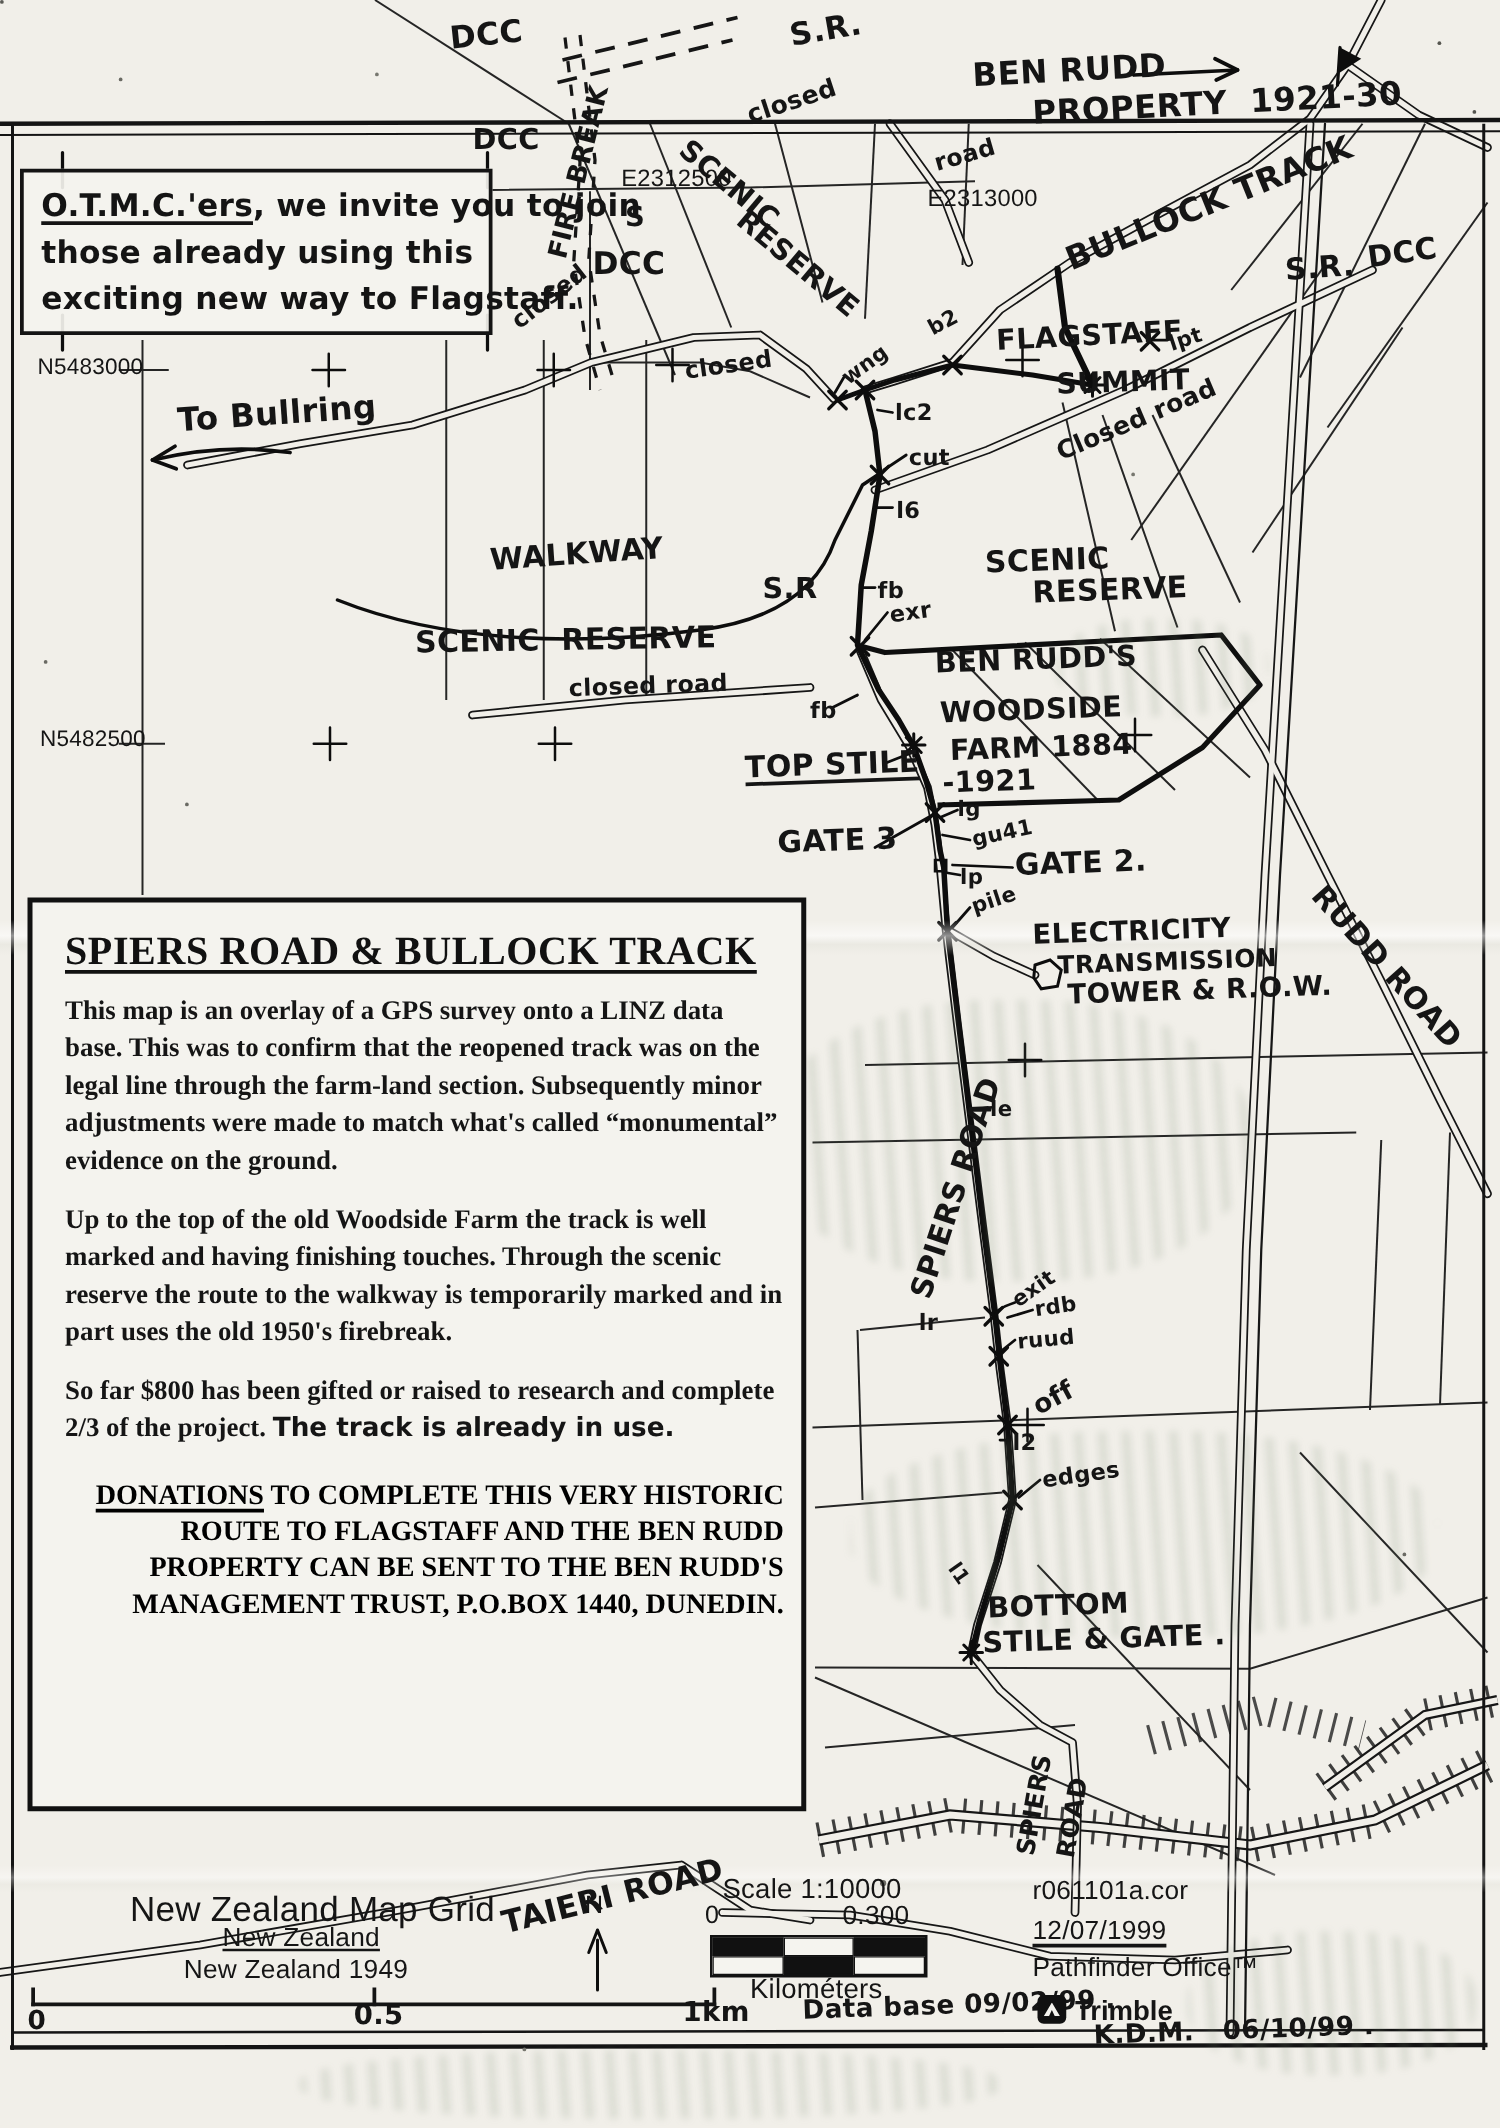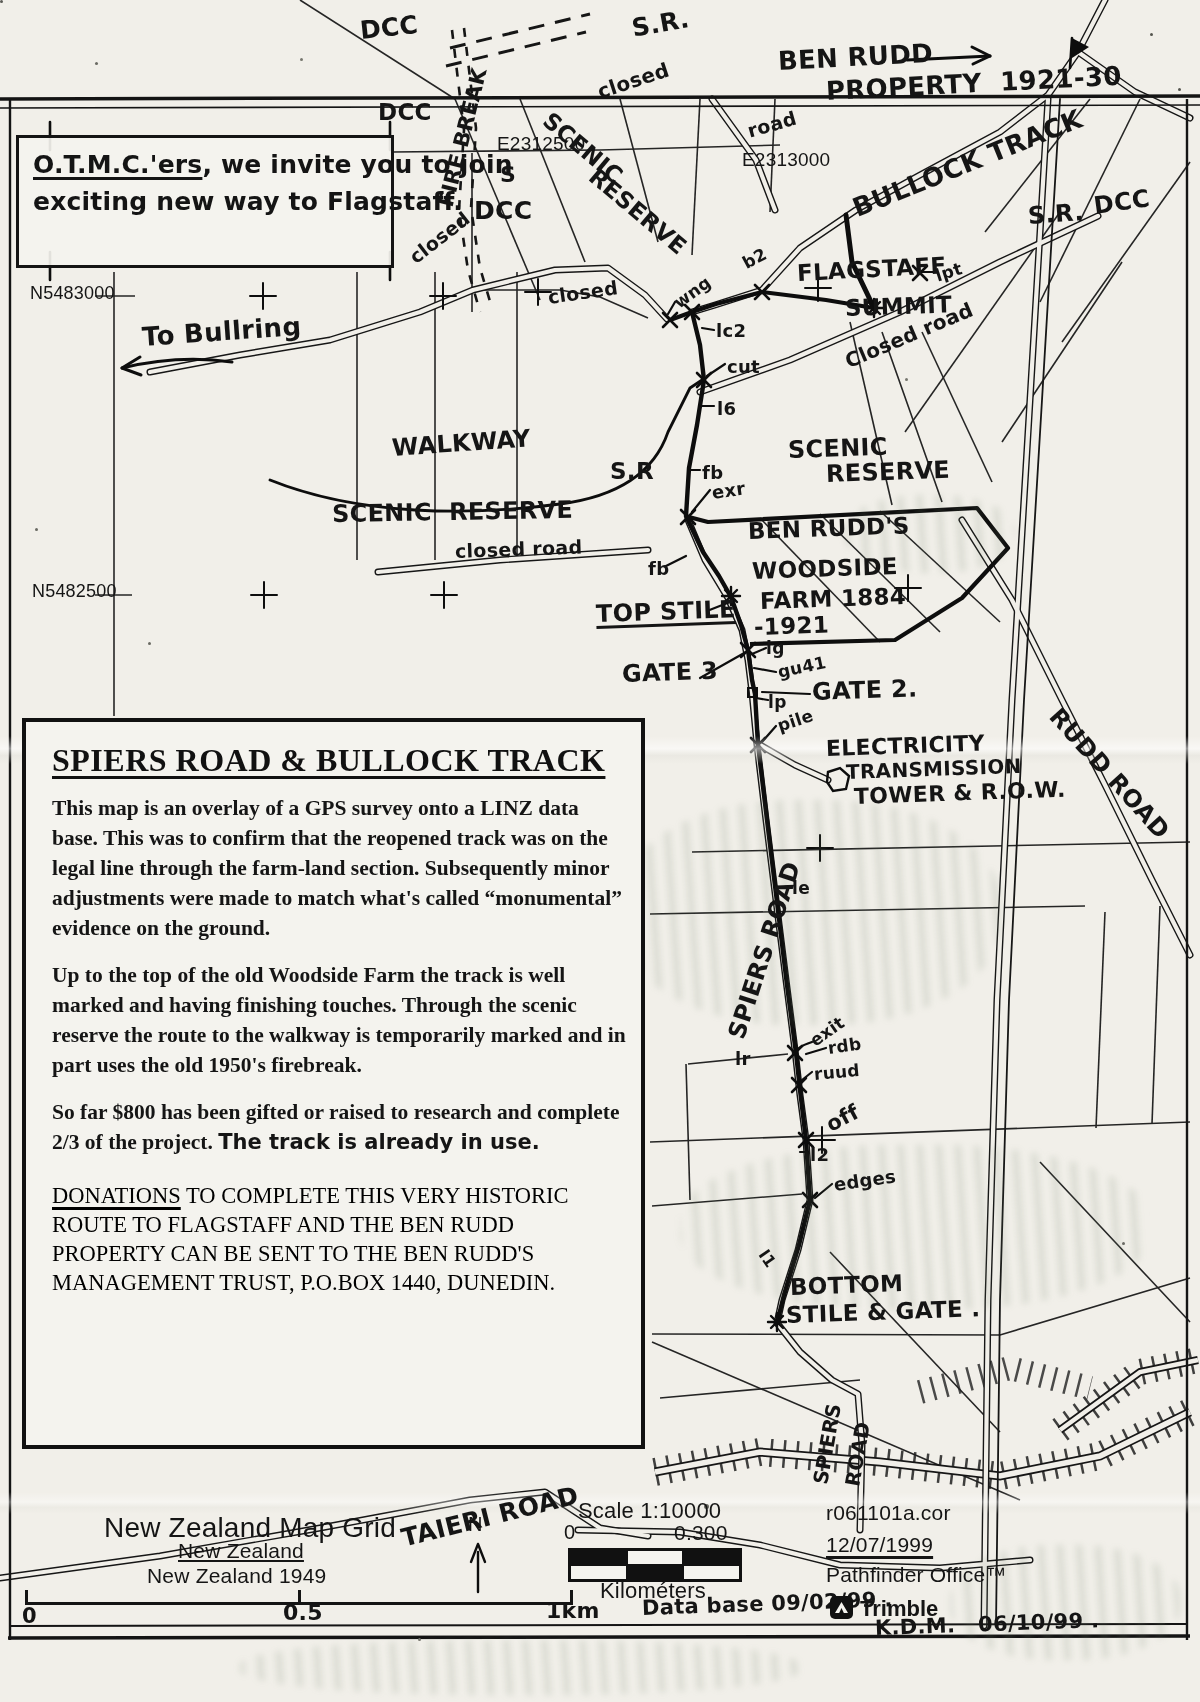--- a/index.html
+++ b/index.html
@@ -29,21 +29,21 @@
   #invite-box .line{font-family:"DejaVu Sans",sans-serif;font-weight:700;font-size:25px;
     color:#141414;line-height:37px;white-space:pre;letter-spacing:.2px;}
   
   #info-box{position:absolute;left:22px;top:718px;width:623px;height:731px;box-sizing:border-box;
     border:4.5px solid #111;background:#f4f3ee;padding:20px 14px 8px 26px;overflow:hidden;}
   #info-title{font-family:"Liberation Serif",serif;font-weight:700;font-size:32px;color:#111;
     letter-spacing:.5px;text-decoration:underline;text-decoration-thickness:3px;text-underline-offset:5px;margin:0 0 14px 0;}
   .info-p{font-family:"Liberation Serif",serif;font-weight:700;font-size:21.5px;color:#151515;
     line-height:30px;margin:0 0 17px 0;}
   .hand-inline{font-family:"DejaVu Sans",sans-serif;font-weight:700;font-size:21px;}
-  #donations-p{font-family:"Liberation Serif",serif;font-weight:400;font-size:22.5px;line-height:29px;margin:24px 0 0 0;}
+  #donations-p{font-family:"Liberation Serif",serif;font-weight:700;font-size:22.5px;line-height:29px;margin:24px 0 0 0;text-align:right;}
   
   #checker-bar{position:absolute;left:568px;top:1548px;width:170px;height:30px;border:2px solid #111;
     display:grid;grid-template-columns:1fr 1fr 1fr;grid-template-rows:1fr 1fr;background:#f5f4ef;}
   #checker-bar div{border:0.5px solid #111;}
   .ck-b{background:#111;} .ck-w{background:#f5f4ef;}
   #outer-scalebar{position:absolute;left:25px;top:1590px;width:548px;height:16px;}
   #outer-scalebar .bar{position:absolute;left:0;top:12px;width:548px;height:3px;background:#141414;}
   #outer-scalebar .tick{position:absolute;top:0;width:3px;height:15px;background:#141414;}
   #trimble-logo{position:absolute;left:830px;top:1596px;width:23px;height:23px;background:#111;border-radius:5px;}
   #trimble-logo:before{content:"";position:absolute;left:5px;top:6px;width:13px;height:11px;
@@ -261,20 +261,21 @@
   <div class="bleed" style="left:680px;top:1145px;width:470px;height:165px;"></div>
   <div class="bleed" style="left:240px;top:1640px;width:560px;height:55px;"></div>
   <div class="bleed" style="left:950px;top:1545px;width:230px;height:115px;"></div>
 
   <div class="band" style="top:736px;height:28px;"></div>
   <div class="band" style="top:1492px;height:22px;opacity:.7;"></div>
   <div class="speckles"></div>
 
   <div id="invite-box">
     <div class="line"><span class="u">O.T.M.C.'ers</span><span>, we invite you to join</span></div>
+    <div class="line">those already using this</div>
     <div class="line">exciting new way to Flagstaff.</div>
   </div>
 
   <div id="map-labels">
       <div class="lbl hand" style="left: 360px; top: 18px; font-size: 25px; transform: rotate(-6deg);">DCC</div>
       <div class="lbl hand" style="left: 632px; top: 16px; font-size: 25px; transform: rotate(-10deg);">S.R.</div>
       <div class="lbl hand" style="left: 598px; top: 82px; font-size: 20px; transform: rotate(-18deg);">closed</div>
       <div class="lbl hand" style="left: 778px; top: 48px; font-size: 26px; transform: rotate(-3deg);">BEN RUDD</div>
       <div class="lbl hand" style="left: 826px; top: 78px; font-size: 26px; transform: rotate(-3deg);">PROPERTY  1921-30</div>
       <div class="lbl hand" style="left: 748px; top: 122px; font-size: 19px; transform: rotate(-16deg);">road</div>

